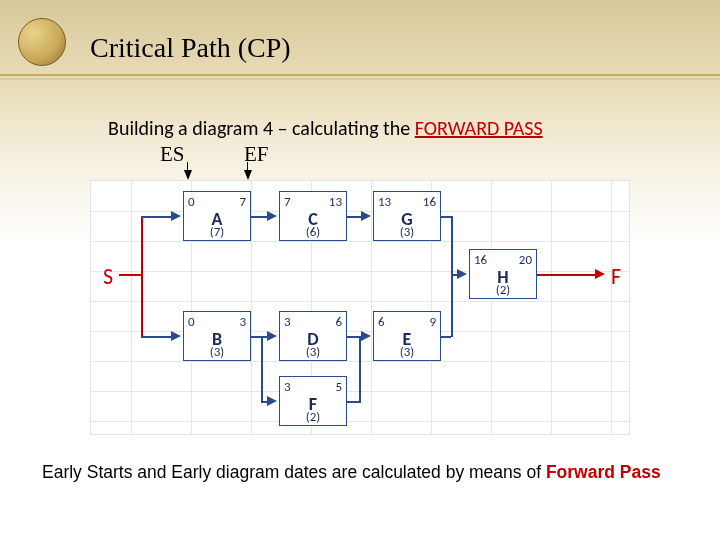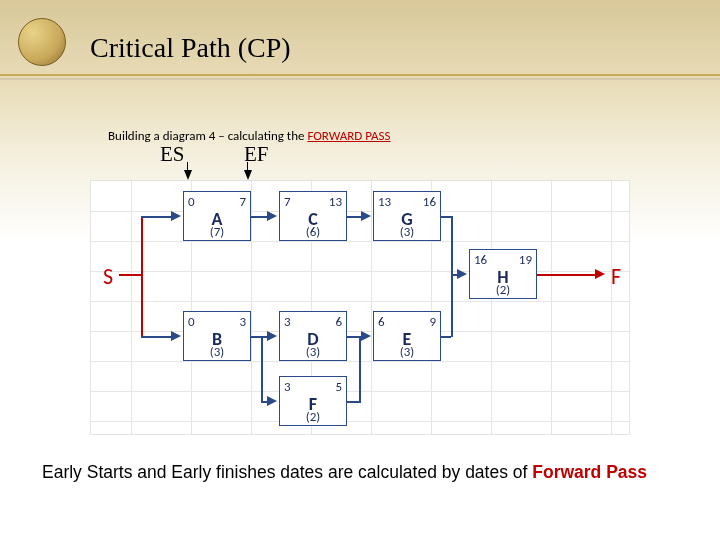--- a/index.html
+++ b/index.html
@@ -31,23 +31,23 @@
   .hr {
     position: absolute;
     top: 74px;
     left: 0; right: 0;
     height: 2px;
     background: #c9a85a;
     box-shadow: 0 4px 0 rgba(0,0,0,.08);
   }
   .subtitle {
     position: absolute;
-    top: 128px;
+    top: 116px;
     left: 108px;
-    font-size: 13px;
+    font-size: 20px;
     color: #000;
   }
   .subtitle .fp { color: #c00000; text-decoration: underline; }
   .es-ef {
     position: absolute;
     top: 142px;
     font-size: 21px;
     font-family: "Times New Roman", serif;
   }
   .arrow-down {
@@ -192,21 +192,21 @@
   </div>
   <div class="node" style="top:10px; left:282px; width:68px; height:50px">
     <div class="es">13</div>
     <div class="ef">16</div>
     <div class="name">G</div>
     <div class="dur">(3)</div>
   </div>
 
   <div class="node" style="top:68px; left:378px; width:68px; height:50px">
     <div class="es">16</div>
-    <div class="ef">19</div>
+    <div class="ef">20</div>
     <div class="name">H</div>
     <div class="dur">(2)</div>
   </div>
 
   <div class="node" style="top:130px; left:92px; width:68px; height:50px">
     <div class="es">0</div>
     <div class="ef">3</div>
     <div class="name">B</div>
     <div class="dur">(3)</div>
   </div>
@@ -262,14 +262,14 @@
   <div class="ahead" style="top:215px; left:176px"></div>
 
   <div class="edge" style="top:220px; left:256px; width:12px"></div>
   <div class="edge-v" style="top:155px; left:268px; height:67px"></div>
 
   <div class="edge red" style="top:93px; left:446px; width:58px"></div>
   <div class="ahead red" style="top:88px; left:504px"></div>
 </div>
 
 <div class="footnote">
-  <span>Early Starts and Early finishes  dates are calculated by dates of </span><span class="fp">Forward Pass</span>
+  <span>Early Starts and Early diagram  dates are calculated by means of </span><span class="fp">Forward Pass</span>
 </div>
 
 </body></html>

